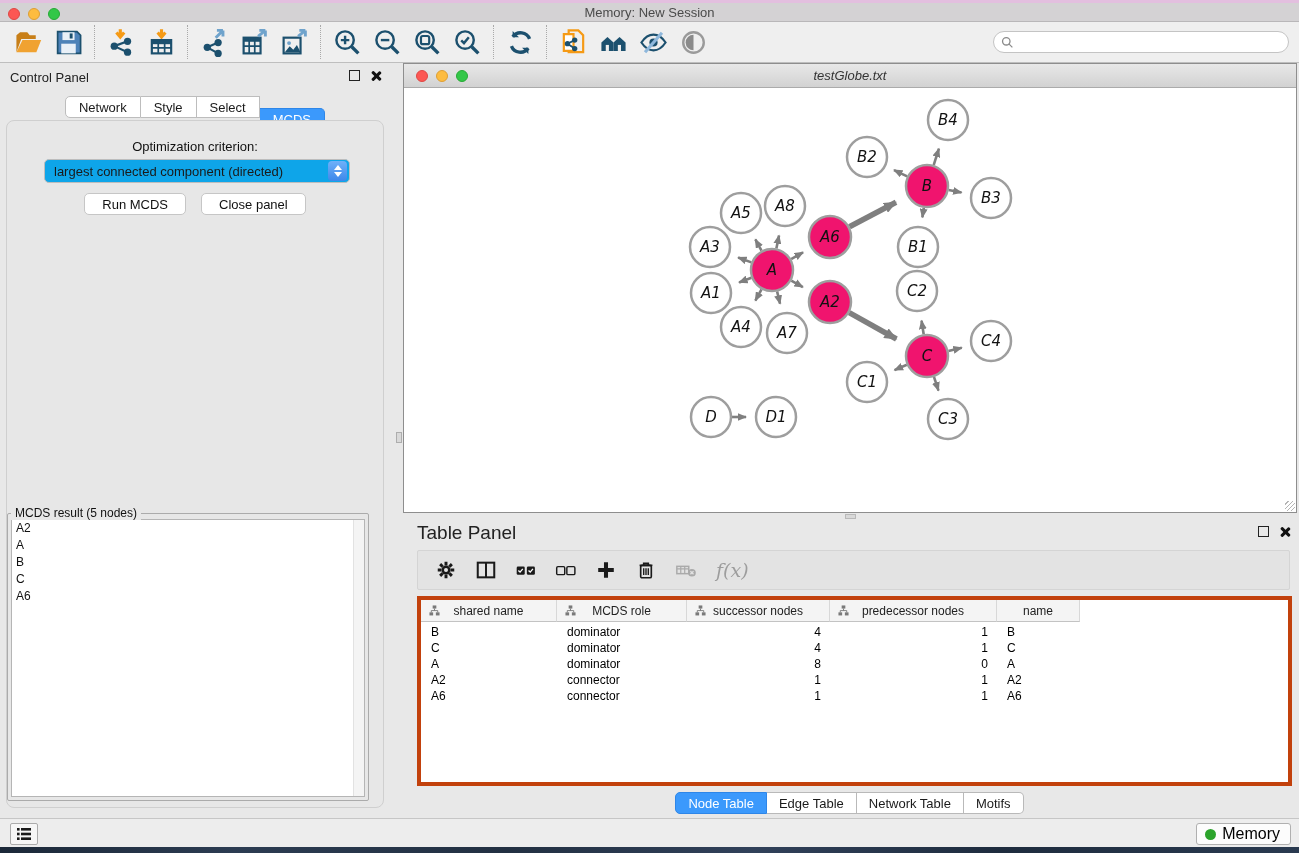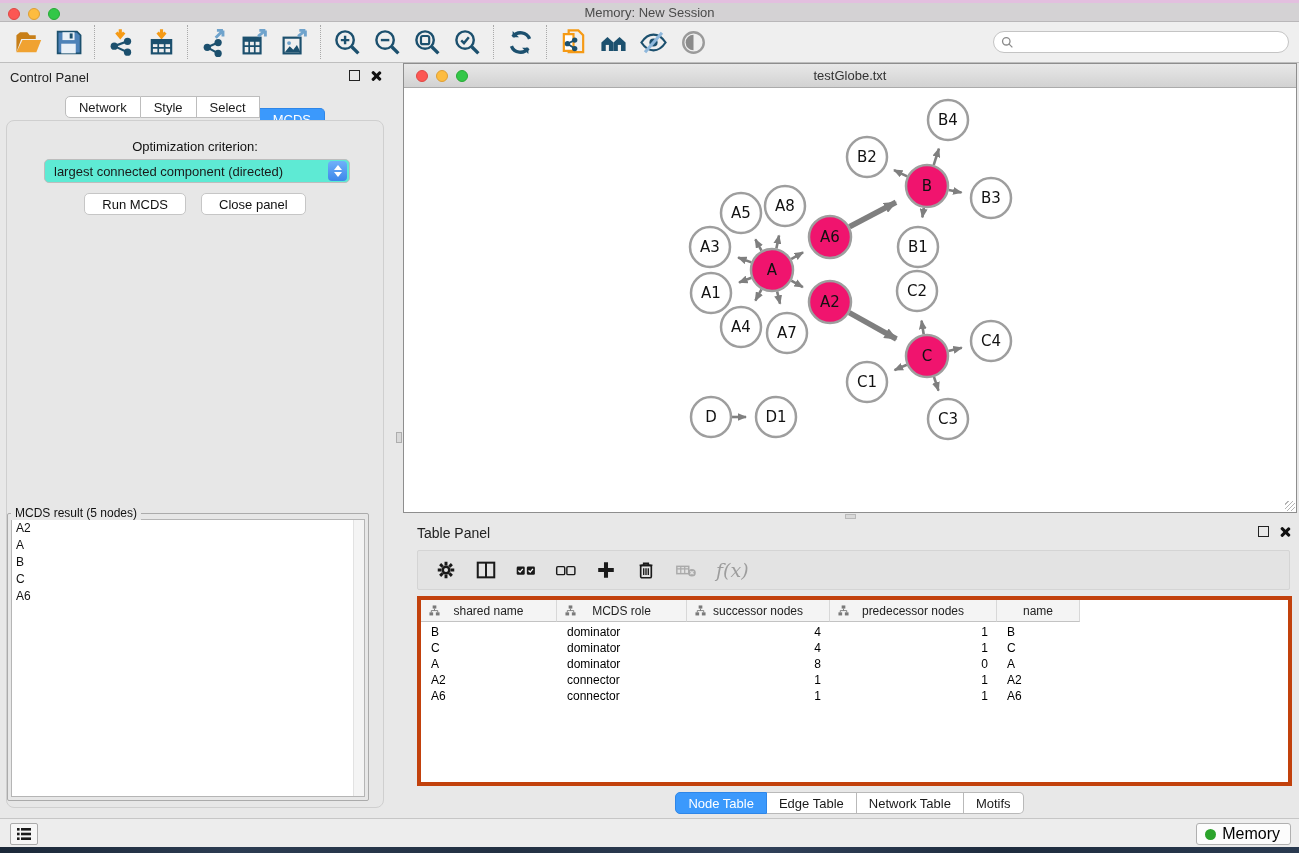--- a/index.html
+++ b/index.html
@@ -41,59 +41,59 @@
   .cp-tabs { position:absolute; left:0; top:33px; width:390px; display:flex; justify-content:center; }
   .cp-tab { height:22px; padding:0 13px; background:#fff; border:1px solid #BDBDBD; border-left:none;
     display:flex; align-items:center; font-size:13px; cursor:pointer; }
   .cp-tab:first-child { border-left:1px solid #BDBDBD; border-radius:5px 0 0 5px; }
   .cp-tab:last-child { border-radius:0 5px 5px 0;margin-top:12px; }
   .cp-tab.active { background:#3B99FC; border-color:#2E86E8; color:#fff; }
 
   .cp-body { position:absolute; left:6px; top:57px; width:378px; height:688px;
     background:#E7E7E7; border:1px solid #CFCFCF; border-radius:8px; }
   .opt-label { text-align:center; margin-top:18px; font-size:13px; color:#111; }
-  .dropdown { position:absolute; left:37px; top:38px; width:306px; height:24px; background:#5eead4;
+  .dropdown { position:absolute; left:37px; top:38px; width:306px; height:24px; background:#0ea5e9;
     border:1px solid #BDBDBD; border-radius:5px; display:flex; align-items:center; cursor:pointer; }
   .dropdown .dd-text { flex:1; padding-left:9px; font-size:13px; white-space:nowrap; }
   .dd-stepper { width:19px; height:20px; margin-right:2px; border-radius:4px;
     background:linear-gradient(#6FB1F9,#3D87EA); display:flex; flex-direction:column; align-items:center; justify-content:center; gap:2px; }
   .dd-stepper .tri-up { width:0;height:0;border-left:4px solid transparent;border-right:4px solid transparent;border-bottom:5px solid #fff; }
   .dd-stepper .tri-dn { width:0;height:0;border-left:4px solid transparent;border-right:4px solid transparent;border-top:5px solid #fff; }
   .cp-buttons { position:absolute; left:0; top:72px; width:100%; display:flex; justify-content:center; gap:15px; }
   .mac-btn { height:22px; padding:0 17px; background:#fff; border:1px solid #C6C6C6; border-radius:5px;
     font-size:13px; font-family:"Liberation Sans",sans-serif; cursor:pointer; color:#111; }
 
   .result-box { position:absolute; left:0; top:392px; width:362px; height:288px; }
   .result-legend { position:absolute; left:4px; top:-7px; background:#E7E7E7; padding:0 4px; font-size:12px; color:#111; z-index:2; }
   .result-frame { position:absolute; inset:0; border:1px solid #ABABAB; border-radius:2px; }
   .result-list { position:absolute; left:4px; top:6px; right:4px; bottom:4px; background:#fff; border:1px solid #B5B5B5; overflow:hidden; }
   .result-scroll { position:absolute; right:0; top:0; width:11px; height:100%; background:#F4F4F4; border-left:1px solid #E2E2E2; }
   .result-item { font-size:12px; padding:1px 0 1px 4px; line-height:15px; color:#111; }
 
   
   .net-window { position:absolute; left:403px; top:63px; width:894px; height:450px;
-    background:#fde047; border:1px solid #8E8E8E; }
+    background:#fde047; border:1px solid #8E8E8E;font-style:italic; }
   .net-titlebar { position:relative; height:24px; background:linear-gradient(#E8E8E8,#D2D2D2);
     border-bottom:1px solid #ABABAB; display:flex; align-items:center; justify-content:center; }
   .net-titlebar .lights { left:12px; top:6px; }
   .net-title { font-size:13px; color:#333; }
   .net-canvas { position:absolute; left:0; top:24px; width:892px; height:424px; background:#fff; }
   .net-canvas svg { position:absolute; left:0; top:0; }
   .grip { position:absolute; right:1px; bottom:1px; width:10px; height:10px; }
   .grip:before { content:""; position:absolute; right:0; bottom:0; width:10px; height:10px;
     background:repeating-linear-gradient(135deg, transparent 0 2px, #B5B5B5 2px 3px); }
   .split-handle-left { position:absolute; left:396px; top:432px; width:6px; height:11px;
     background:#D9D9D9; border:1px solid #ADADAD; }
   .split-handle-bottom { position:absolute; left:845px; top:514px; width:11px; height:5px;
     background:#D9D9D9; border:1px solid #B9B9B9; }
 
   
   .table-panel { position:absolute; left:400px; top:519px; width:899px; height:299px; background:#E8E8E8; }
   .tp-header { position:relative; height:27px; display:flex; align-items:center; padding-left:17px; }
-  .tp-title { font-size:14px; color:#222; }
+  .tp-title { font-size:19px; color:#222; }
   .tp-toolbar { position:absolute; left:17px; top:31px; width:873px; height:40px; background:#E3E3E3;
     border:1px solid #D4D4D4; border-radius:2px; display:flex; align-items:center; padding-left:10px; gap:4px; }
   .tp-btn { width:36px; height:32px; display:flex; align-items:center; justify-content:center; background:transparent; border:none; cursor:pointer; }
   .tp-btn svg { width:22px; height:22px; }
   .fx { font-family:"DejaVu Serif", serif; font-style:italic; font-size:19px; color:#9D9D9D; }
 
   .data-table { position:absolute; left:17px; top:77px; width:875px; height:190px; background:#fff; border:4px solid #c2410c; overflow:hidden; }
   .dt-header { position:absolute; left:0; top:0; height:22px; display:flex; }
   .dt-hcell { position:relative; height:22px; background:#F4F4F4; border-right:1px solid #D8D8D8; border-bottom:1px solid #C3C3C3;
     display:flex; align-items:center; justify-content:center; font-size:12px; color:#222; cursor:pointer; }

